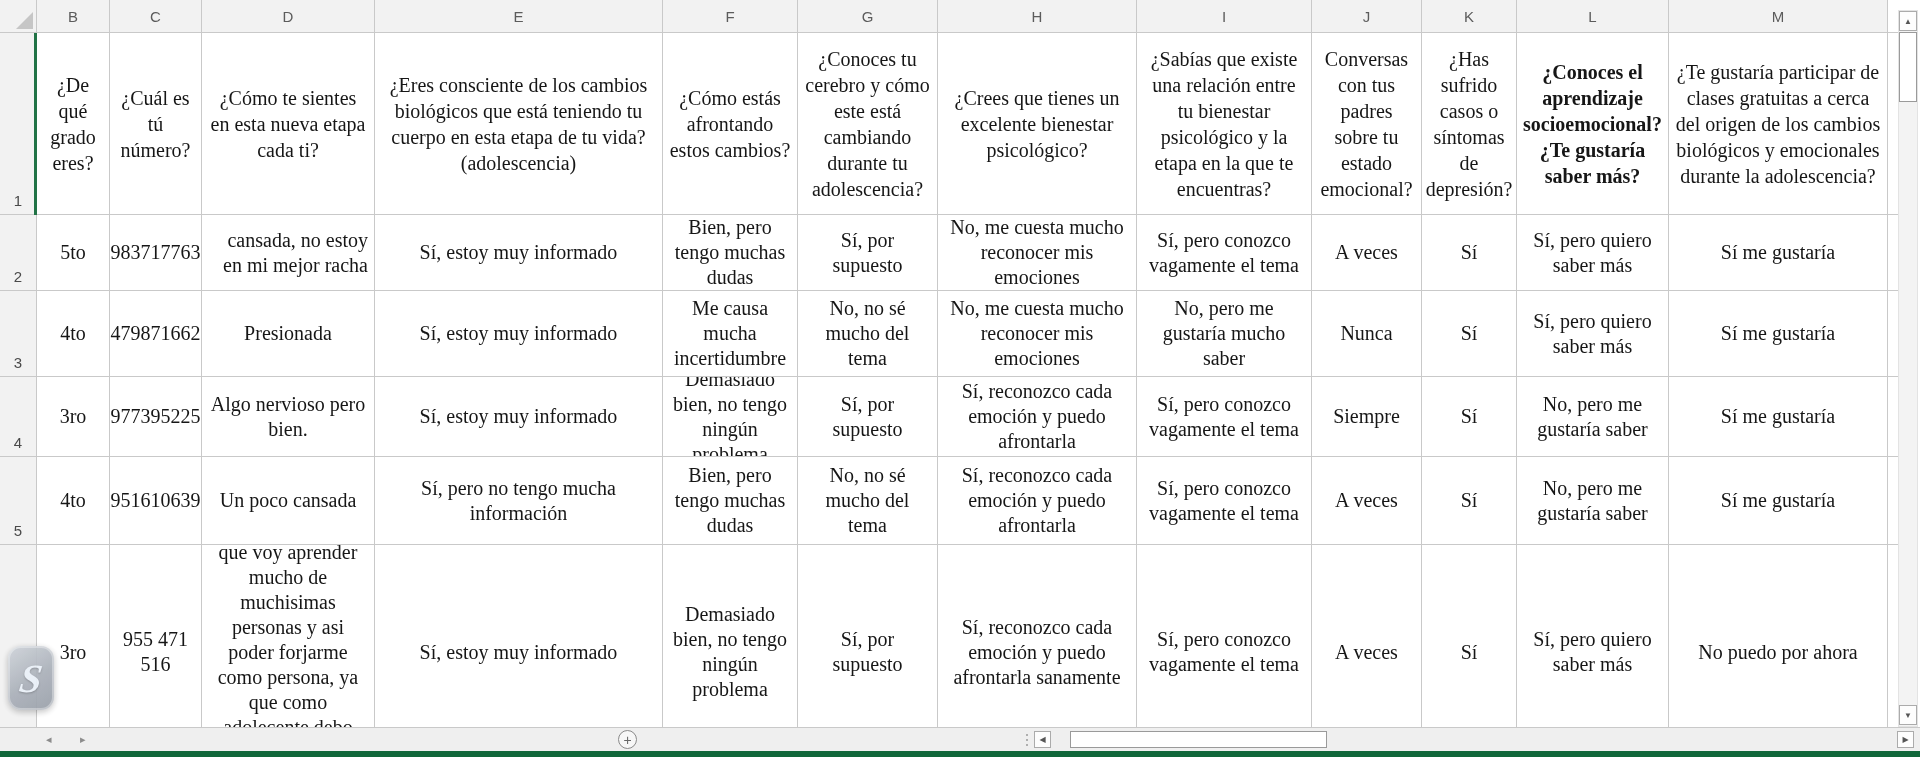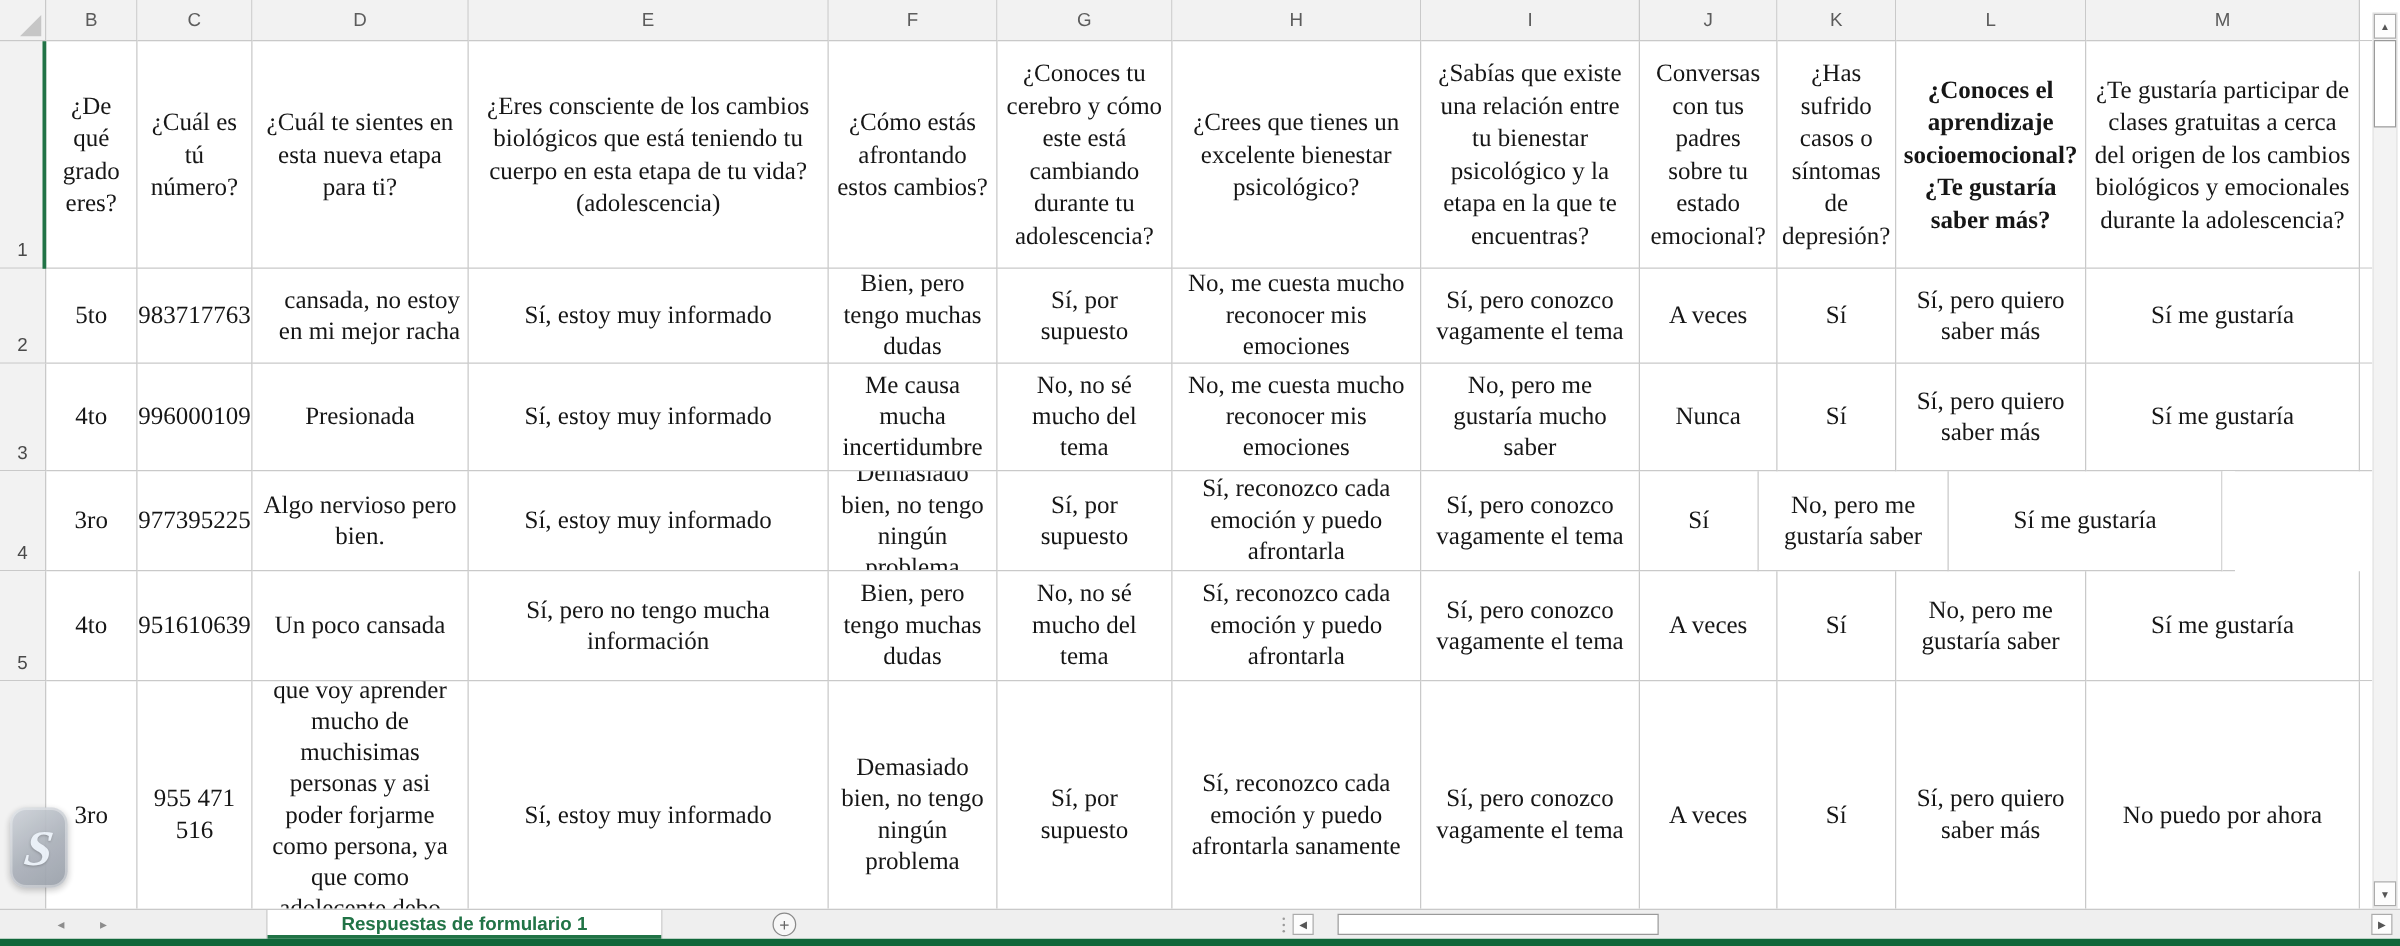--- a/index.html
+++ b/index.html
@@ -91,21 +91,21 @@
       <div class="col-hdr" style="width: 110px; flex: 0 0 110px;">J</div>
       <div class="col-hdr" style="width: 95px; flex: 0 0 95px;">K</div>
       <div class="col-hdr" style="width: 152px; flex: 0 0 152px;">L</div>
       <div class="col-hdr" style="width: 219px; flex: 0 0 219px;">M</div>
       <div class="sliver-hdr"></div>
     </div>
     <div class="data-row row-1" style="height: 182px;">
       <div class="row-hdr">1</div>
       <div class="cell" style="width: 73px; flex: 0 0 73px;">¿De qué grado eres?</div>
       <div class="cell" style="width: 92px; flex: 0 0 92px;">¿Cuál es tú número?</div>
-      <div class="cell" style="width: 173px; flex: 0 0 173px;">¿Cuál te sientes en esta nueva etapa para ti?</div>
+      <div class="cell" style="width: 173px; flex: 0 0 173px;">¿Cómo te sientes en esta nueva etapa cada ti?</div>
       <div class="cell" style="width: 288px; flex: 0 0 288px;">¿Eres consciente de los cambios biológicos que está teniendo tu cuerpo en esta etapa de tu vida? (adolescencia)</div>
       <div class="cell" style="width: 135px; flex: 0 0 135px;">¿Cómo estás afrontando estos cambios?</div>
       <div class="cell" style="width: 140px; flex: 0 0 140px;">¿Conoces tu cerebro y cómo este está cambiando durante tu adolescencia?</div>
       <div class="cell" style="width: 199px; flex: 0 0 199px;">¿Crees que tienes un excelente bienestar psicológico?</div>
       <div class="cell" style="width: 175px; flex: 0 0 175px;">¿Sabías que existe una relación entre tu bienestar psicológico y la etapa en la que te encuentras?</div>
       <div class="cell" style="width: 110px; flex: 0 0 110px;">Conversas con tus padres sobre tu estado emocional?</div>
       <div class="cell" style="width: 95px; flex: 0 0 95px;">¿Has sufrido casos o síntomas de depresión?</div>
       <div class="cell" style="width: 152px; flex: 0 0 152px; font-weight: bold;">¿Conoces  el aprendizaje socioemocional? ¿Te gustaría saber más?</div>
       <div class="cell" style="width: 219px; flex: 0 0 219px;">¿Te gustaría participar de clases gratuitas a cerca del origen de los cambios biológicos y emocionales durante la adolescencia?</div>
       <div class="sliver-cell"></div>
@@ -122,21 +122,21 @@
       <div class="cell" style="width: 175px; flex: 0 0 175px;">Sí, pero conozco vagamente el tema</div>
       <div class="cell" style="width: 110px; flex: 0 0 110px;">A veces</div>
       <div class="cell" style="width: 95px; flex: 0 0 95px;">Sí</div>
       <div class="cell" style="width: 152px; flex: 0 0 152px;">Sí, pero quiero saber más</div>
       <div class="cell" style="width: 219px; flex: 0 0 219px;">Sí me gustaría</div>
       <div class="sliver-cell"></div>
     </div>
     <div class="data-row" style="height: 86px;">
       <div class="row-hdr">3</div>
       <div class="cell" style="width: 73px; flex: 0 0 73px;">4to</div>
-      <div class="cell" style="width: 92px; flex: 0 0 92px;">996000109</div>
+      <div class="cell" style="width: 92px; flex: 0 0 92px;">479871662</div>
       <div class="cell" style="width: 173px; flex: 0 0 173px;">Presionada</div>
       <div class="cell" style="width: 288px; flex: 0 0 288px;">Sí, estoy muy informado</div>
       <div class="cell" style="width: 135px; flex: 0 0 135px;">Me causa mucha incertidumbre</div>
       <div class="cell" style="width: 140px; flex: 0 0 140px;">No, no sé mucho del tema</div>
       <div class="cell" style="width: 199px; flex: 0 0 199px;">No, me cuesta mucho reconocer mis emociones</div>
       <div class="cell" style="width: 175px; flex: 0 0 175px;">No, pero me gustaría mucho saber</div>
       <div class="cell" style="width: 110px; flex: 0 0 110px; text-align: right;">Nunca</div>
       <div class="cell" style="width: 95px; flex: 0 0 95px;">Sí</div>
       <div class="cell" style="width: 152px; flex: 0 0 152px;">Sí, pero quiero saber más</div>
       <div class="cell" style="width: 219px; flex: 0 0 219px;">Sí me gustaría</div>
@@ -145,20 +145,21 @@
     <div class="data-row" style="height: 80px;">
       <div class="row-hdr">4</div>
       <div class="cell" style="width: 73px; flex: 0 0 73px;">3ro</div>
       <div class="cell" style="width: 92px; flex: 0 0 92px;">977395225</div>
       <div class="cell" style="width: 173px; flex: 0 0 173px;">Algo nervioso pero bien.</div>
       <div class="cell" style="width: 288px; flex: 0 0 288px;">Sí, estoy muy informado</div>
       <div class="cell" style="width: 135px; flex: 0 0 135px;">Demasiado bien, no tengo ningún problema</div>
       <div class="cell" style="width: 140px; flex: 0 0 140px;">Sí, por supuesto</div>
       <div class="cell" style="width: 199px; flex: 0 0 199px;">Sí, reconozco cada emoción y puedo afrontarla</div>
       <div class="cell" style="width: 175px; flex: 0 0 175px;">Sí, pero conozco vagamente el tema</div>
+      <div class="cell" style="width: 110px; flex: 0 0 110px;">Siempre</div>
       <div class="cell" style="width: 95px; flex: 0 0 95px;">Sí</div>
       <div class="cell" style="width: 152px; flex: 0 0 152px;">No, pero me gustaría saber</div>
       <div class="cell" style="width: 219px; flex: 0 0 219px;">Sí me gustaría</div>
       <div class="sliver-cell"></div>
     </div>
     <div class="data-row" style="height: 88px;">
       <div class="row-hdr">5</div>
       <div class="cell" style="width: 73px; flex: 0 0 73px;">4to</div>
       <div class="cell" style="width: 92px; flex: 0 0 92px;">951610639</div>
       <div class="cell" style="width: 173px; flex: 0 0 173px;">Un poco cansada</div>
@@ -192,24 +193,20 @@
   </div>
 <div id="green-bar"></div>
 
 <div id="watermark">
   <span class="glyph">S</span>
 </div>
 
 <div id="tabbar">
   <span id="nav-prev" class="tab-nav">◂</span>
   <span id="nav-next" class="tab-nav">▸</span>
-  <div id="active-tab">
-    <span>Respuestas de formulario 1</span>
-    <div id="tab-underline"></div>
-  </div>
   <div id="add-sheet">
     <span>+</span>
   </div>
   <div id="splitter-dots">
       <i></i>
       <i></i>
       <i></i>
     </div>
   <div id="hscroll-left" class="scroll-btn">
     <span>◀</span>

